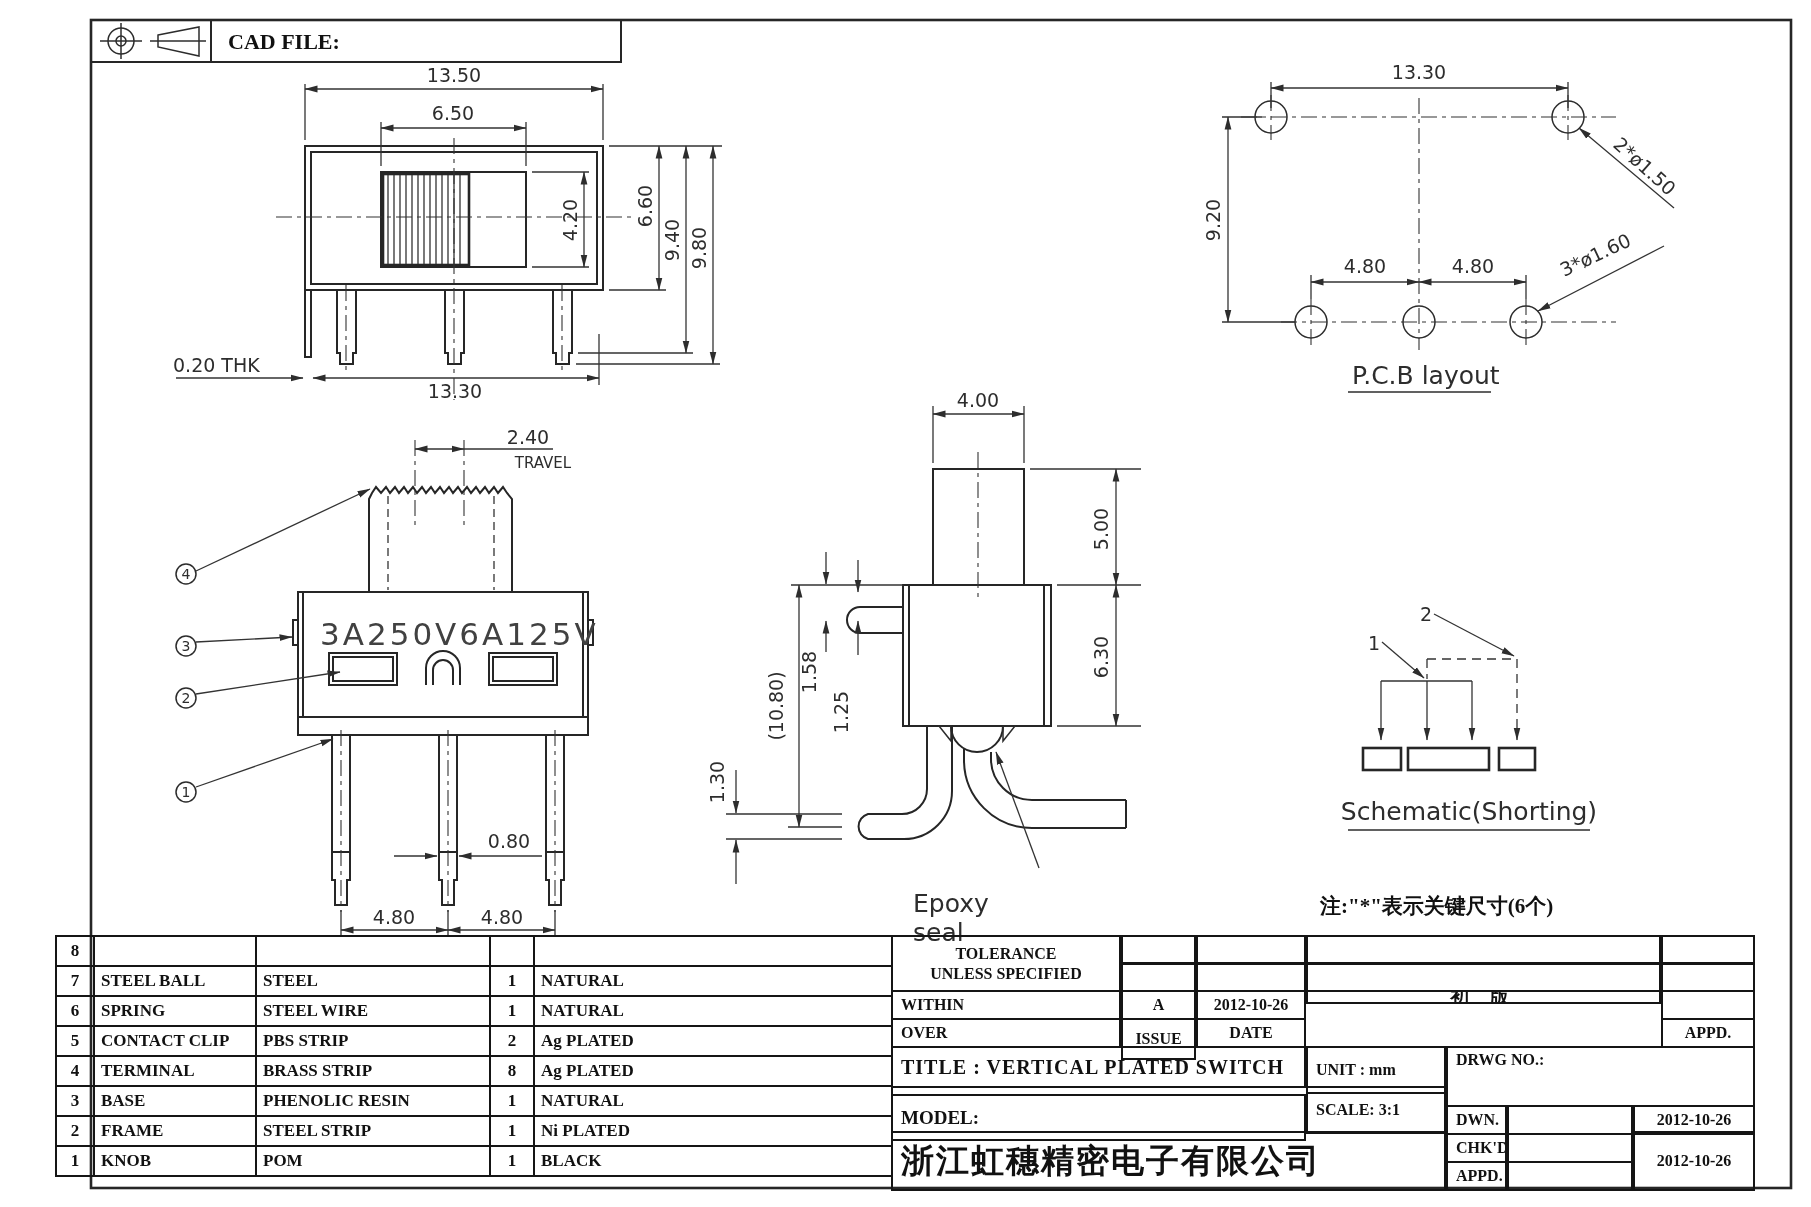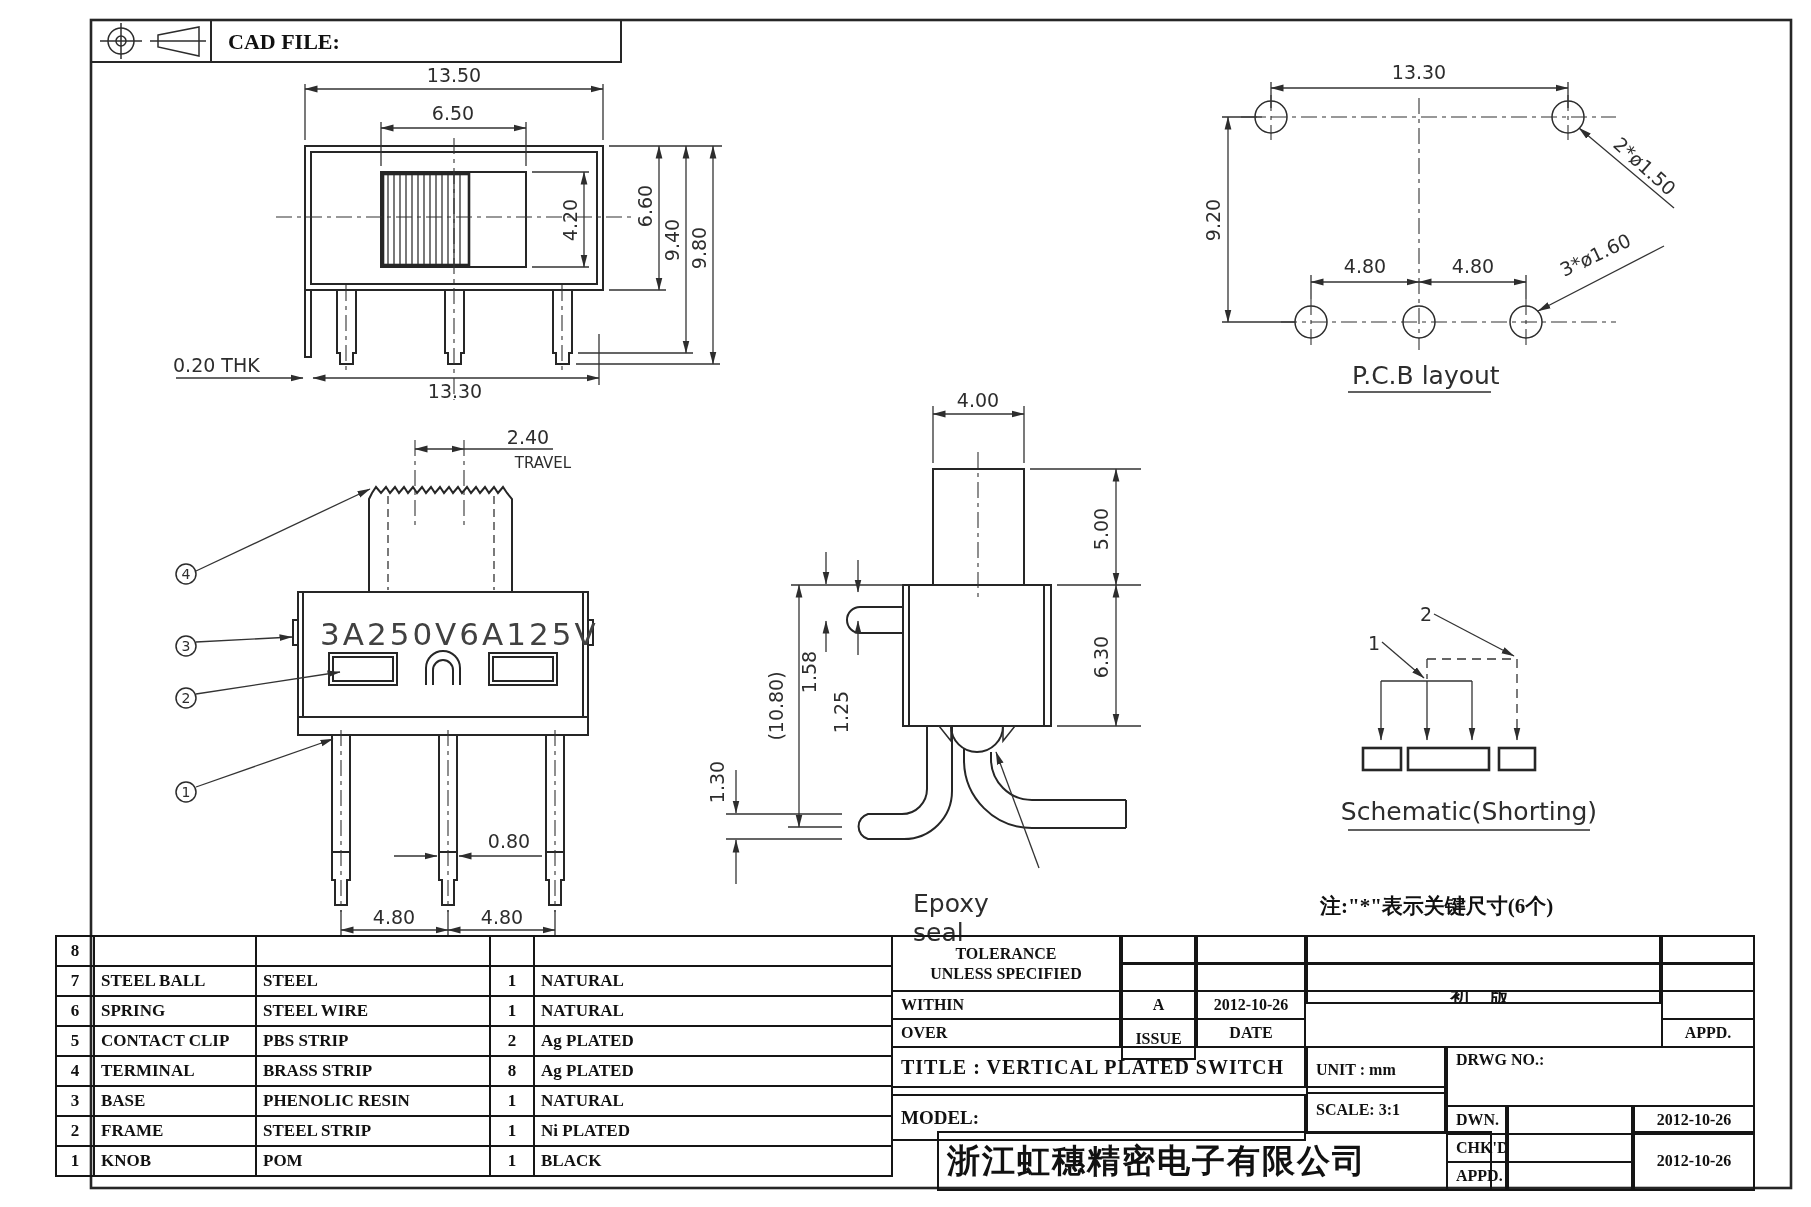--- a/index.html
+++ b/index.html
@@ -370,21 +370,21 @@
   <div class="tb-cell ctr" style="left:305px;top:83px;width:110px;height:30px;">DATE</div>
   <div class="tb-cell ctr" style="left:770px;top:83px;width:94px;height:30px;">APPD.</div>
 
   <div class="tb-cell lft tb-title" style="left:0;top:111px;width:415px;height:42px;">TITLE :   VERTICAL  PLATED  SWITCH</div>
   <div class="tb-cell lft" style="left:415px;top:111px;width:140px;height:48px;">UNIT :   mm</div>
   <div class="tb-cell lft tb-top" style="left:555px;top:111px;width:309px;height:61px;">DRWG  NO.:</div>
 
   <div class="tb-cell lft tb-model" style="left:0;top:151px;width:415px;height:47px;margin-top:8px;">MODEL:</div>
   <div class="tb-cell lft" style="left:415px;top:151px;width:140px;height:48px;">SCALE:   3:1</div>
 
-  <div class="tb-cell lft tb-company" style="left:0;top:196px;width:555px;height:60px;margin-left:46px;">浙江虹穗精密电子有限公司</div>
+  <div class="tb-cell lft tb-company" style="left:0;top:196px;width:555px;height:60px;">浙江虹穗精密电子有限公司</div>
 
   <div class="tb-cell lft" style="left:555px;top:170px;width:61px;height:30px;">DWN.</div>
   <div class="tb-cell" style="left:616px;top:170px;width:126px;height:30px;"></div>
   <div class="tb-cell ctr" style="left:742px;top:170px;width:122px;height:30px;">2012-10-26</div>
 
   <div class="tb-cell lft" style="left:555px;top:198px;width:61px;height:30px;">CHK'D</div>
   <div class="tb-cell" style="left:616px;top:198px;width:126px;height:30px;"></div>
   <div class="tb-cell ctr" style="left:742px;top:196px;width:122px;height:60px;">2012-10-26</div>
 
   <div class="tb-cell lft" style="left:555px;top:226px;width:61px;height:30px;">APPD.</div>

